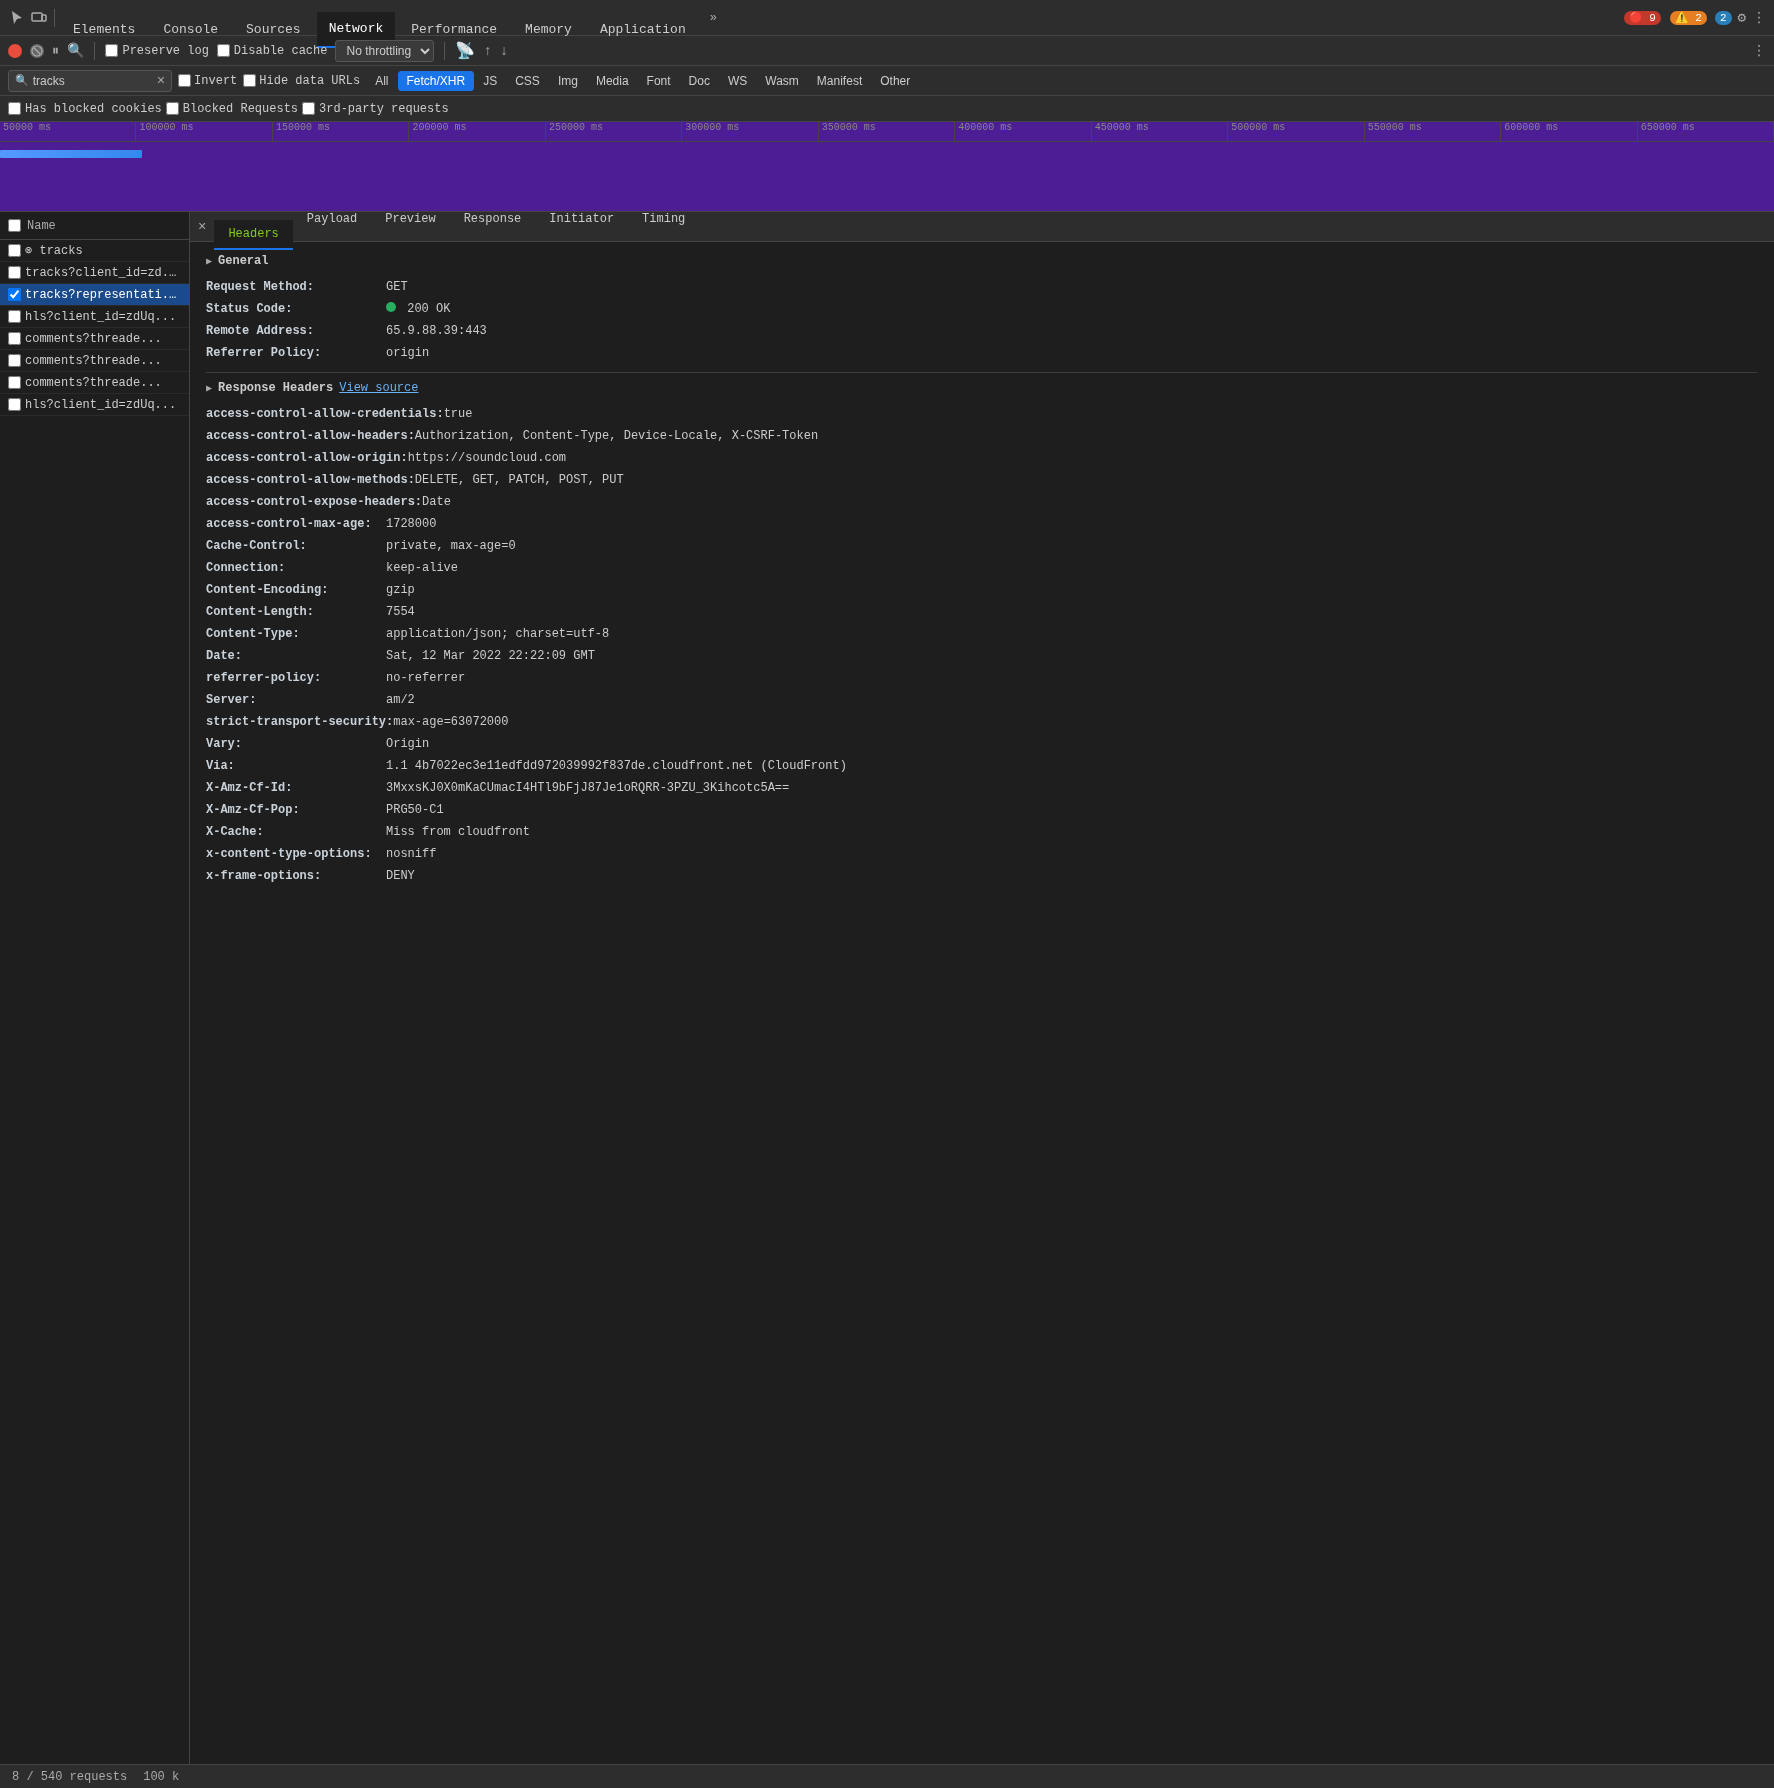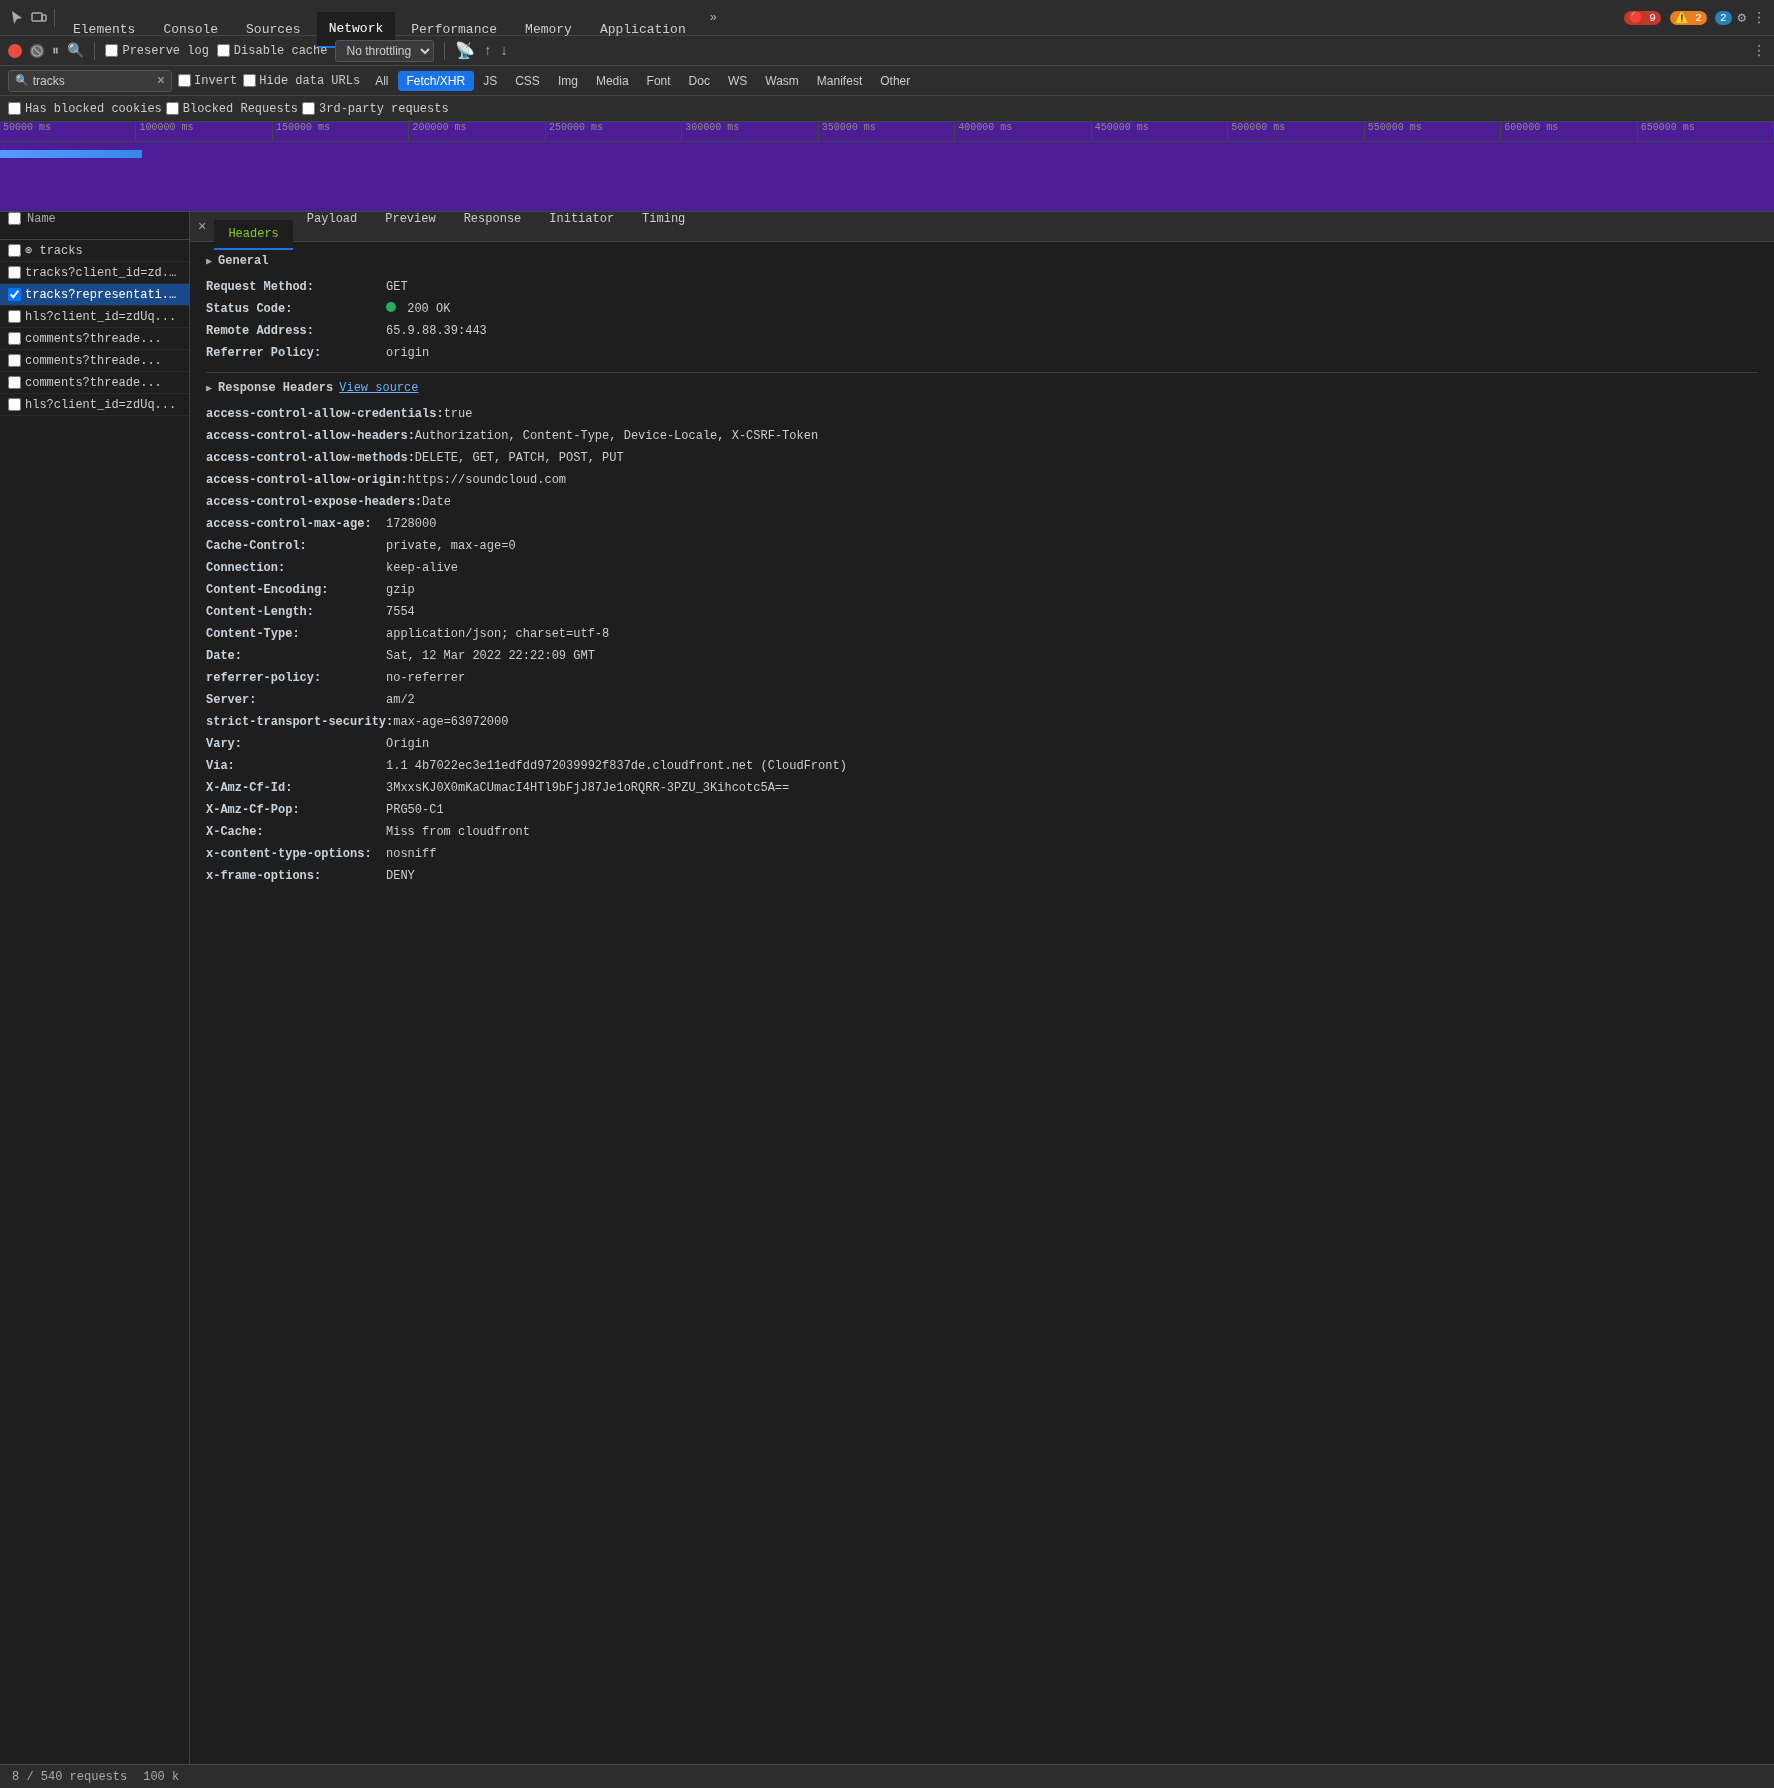--- a/index.html
+++ b/index.html
@@ -221,21 +221,21 @@
     
     .left-panel {
       width: 190px;
       border-right: 1px solid #444;
       background: #1e1e1e;
       overflow-y: auto;
       flex-shrink: 0;
     }
     .left-panel-header {
       display: flex;
-      align-items: flex-start;
+      align-items: center;
       height: 28px;
       padding: 0 8px;
       border-bottom: 1px solid #444;
       font-size: 12px;
       color: #aaa;
     }
     .network-row {
       display: flex;
       align-items: center;
       height: 22px;
@@ -588,26 +588,26 @@
       <div id="response-headers-list">
           <div class="header-row">
             <span class="header-key">access-control-allow-credentials:</span>
             <span class="header-value"> true</span>
           </div>
           <div class="header-row">
             <span class="header-key">access-control-allow-headers:</span>
             <span class="header-value"> Authorization, Content-Type, Device-Locale, X-CSRF-Token</span>
           </div>
           <div class="header-row">
+            <span class="header-key">access-control-allow-origin:</span>
+            <span class="header-value"> https://soundcloud.com</span>
+          </div>
+          <div class="header-row">
             <span class="header-key">access-control-allow-methods:</span>
             <span class="header-value"> DELETE, GET, PATCH, POST, PUT</span>
-          </div>
-          <div class="header-row">
-            <span class="header-key">access-control-allow-origin:</span>
-            <span class="header-value"> https://soundcloud.com</span>
           </div>
           <div class="header-row">
             <span class="header-key">access-control-expose-headers:</span>
             <span class="header-value"> Date</span>
           </div>
           <div class="header-row">
             <span class="header-key">access-control-max-age:</span>
             <span class="header-value"> 1728000</span>
           </div>
           <div class="header-row">

